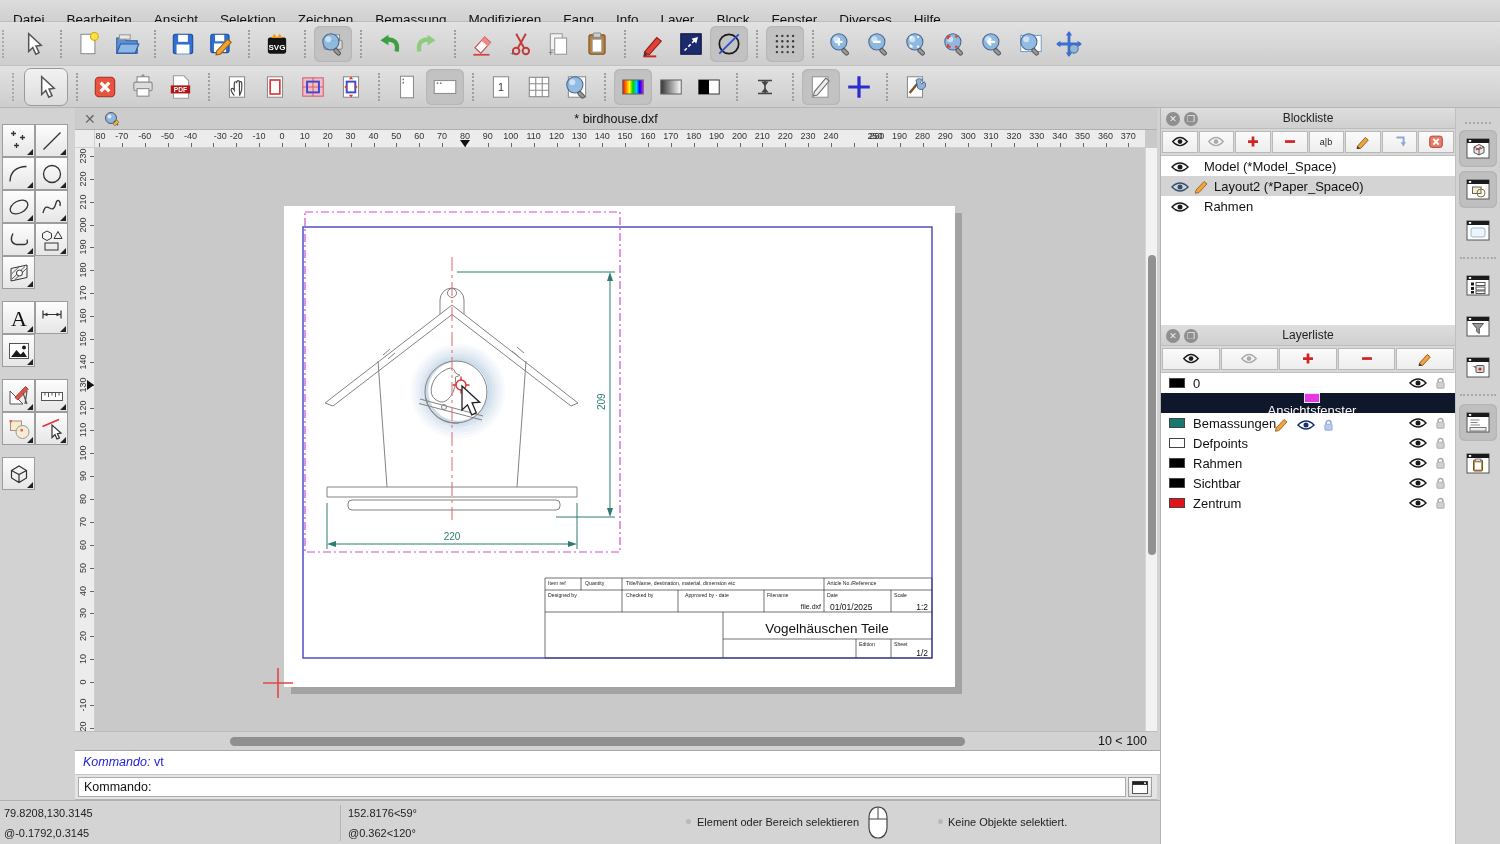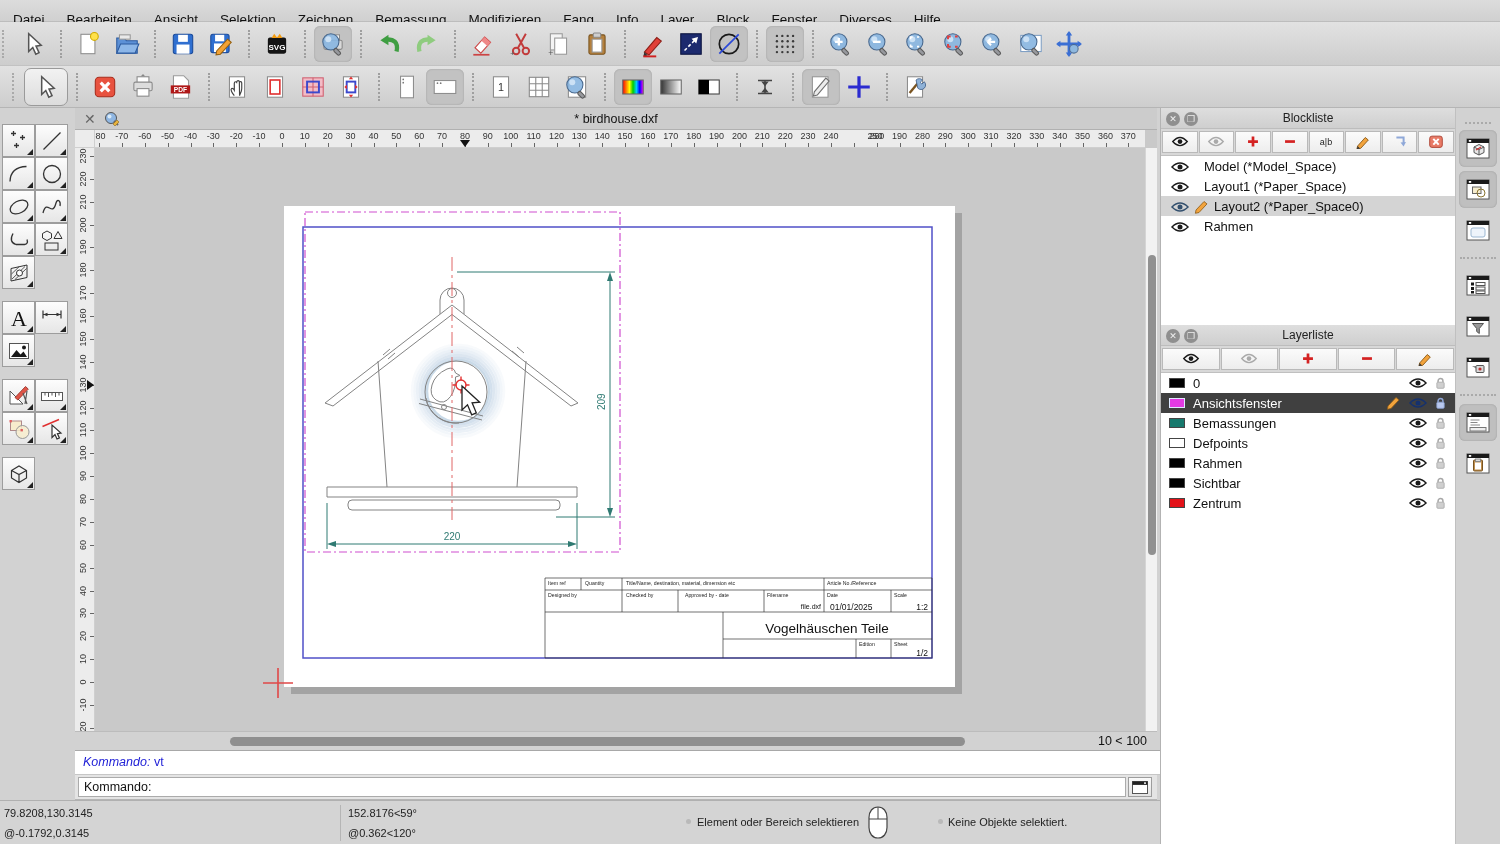--- a/index.html
+++ b/index.html
@@ -82,21 +82,21 @@
   #rightdock { position:absolute; left:1160px; top:108px; width:295px; height:736px; background:#d2d2d2; border-left:1px solid #b3b3b3; }
   .ptitle { position:relative; height:21px; background:linear-gradient(#dedede,#cfcfcf); border-bottom:1px solid #bdbdbd; text-align:center; font-size:12px; color:#222; line-height:21px; }
   .pt-close,.pt-float { position:absolute; top:3.5px; width:14px; height:14px; border-radius:50%; background:#8f8f8f; color:#efefef; font-size:9px; line-height:14px; text-align:center; }
   .pt-close { left:5px; } .pt-float { left:23px; }
   .ptoolbar { display:flex; gap:1px; padding:2px 1px; background:#d8d8d8; border-bottom:1px solid #c0c0c0; }
   .pt-btn { flex:1; height:22px; background:linear-gradient(#fbfbfb,#ededed); border:1px solid #b9b9b9; display:flex; align-items:center; justify-content:center; }
   .pt-btn svg { width:18px; height:14px; }
   .plist { background:#fff; overflow:hidden; }
   .prow-item { position:relative; height:20px; display:flex; align-items:center; font-size:13px; color:#111; }
   .prow-item.gray-sel { background:#d4d4d4; }
-  .prow-item.blue-sel { background:#404040; color:#fff; }
+  .prow-item.blue-sel { background:#0f172a; color:#fff;flex-direction:column; }
   .row-eye { width:20px; height:13px; margin-left:9px; flex:none; }
   .row-pencil { width:16px; height:13px; margin-left:4px; flex:none; }
   .blk-name { margin-left:14px; }
   .lay-swatch { width:16px; height:10px; border:1px solid #555; margin-left:8px; flex:none; }
   .lay-name { margin-left:8px; flex:1; }
   .lay-right { display:flex; align-items:center; gap:6px; margin-right:8px; }
   .lay-right svg { display:block; }
 
   
   #dockstrip { position:absolute; left:1455px; top:108px; width:45px; height:736px; background:#d2d2d2; border-left:1px solid #c0c0c0; padding-top:14px; }
@@ -625,21 +625,21 @@
         <span class="hlab" style="left: -10px; margin-left: 0px;">-80</span>
         <div class="htick" style="left: 4px;"></div>
         <span class="hlab" style="left: 12.875px; margin-left: 0px;">-70</span>
         <div class="htick" style="left: 26.875px;"></div>
         <span class="hlab" style="left: 35.75px; margin-left: 0px;">-60</span>
         <div class="htick" style="left: 49.75px;"></div>
         <span class="hlab" style="left: 58.625px; margin-left: 0px;">-50</span>
         <div class="htick" style="left: 72.625px;"></div>
         <span class="hlab" style="left: 81.5px; margin-left: 0px;">-40</span>
         <div class="htick" style="left: 95.5px;"></div>
-        <span class="hlab" style="left: 104.375px; margin-left: 0px;">-30</span>
+        <span class="hlab" style="left: 104.375px; margin-left: 7px;">-30</span>
         <div class="htick" style="left: 118.375px;"></div>
         <span class="hlab" style="left: 127.25px; margin-left: 0px;">-20</span>
         <div class="htick" style="left: 141.25px;"></div>
         <span class="hlab" style="left: 150.125px; margin-left: 0px;">-10</span>
         <div class="htick" style="left: 164.125px;"></div>
         <span class="hlab" style="left: 173px; margin-left: 0px;">0</span>
         <div class="htick" style="left: 187px;"></div>
         <span class="hlab" style="left: 195.875px; margin-left: 0px;">10</span>
         <div class="htick" style="left: 209.875px;"></div>
         <span class="hlab" style="left: 218.75px; margin-left: 0px;">20</span>
@@ -955,27 +955,20 @@
           </button>
         </div>
       <div class="plist" id="blocklist" style="height:169px">
           <div class="prow-item">
             <span class="row-eye"><svg viewBox="0 0 20 14" width="20" height="14">
                 <path d="M2 7 Q10 -1 18 7 Q10 15 2 7 Z" fill="none" stroke="#1a1a1a" stroke-width="1.5"></path>
                 <circle cx="10" cy="7" r="2.5" fill="#1a1a1a"></circle>
               </svg></span>
             <span class="blk-name" style="">Model (*Model_Space)</span>
           </div>
-          <div class="prow-item">
-            <span class="row-eye"><svg viewBox="0 0 20 14" width="20" height="14">
-                <path d="M2 7 Q10 -1 18 7 Q10 15 2 7 Z" fill="none" stroke="#1a1a1a" stroke-width="1.5"></path>
-                <circle cx="10" cy="7" r="2.5" fill="#1a1a1a"></circle>
-              </svg></span>
-            <span class="blk-name" style="">Layout1 (*Paper_Space)</span>
-          </div>
           <div class="prow-item gray-sel">
             <span class="row-eye"><svg viewBox="0 0 20 14" width="20" height="14">
                 <path d="M2 7 Q10 -1 18 7 Q10 15 2 7 Z" fill="none" stroke="#33506e" stroke-width="1.5"></path>
                 <circle cx="10" cy="7" r="2.5" fill="#33506e"></circle>
               </svg></span>
             <span class="row-pencil"><svg viewBox="0 0 16 14" width="16" height="14">
                 <path d="M2 10 L10 1.5 l3 2.4 L5 12.5 l-3.6 0.8z" fill="#f2a33c" stroke="#8a5a18" stroke-width="0.8"></path>
               </svg></span>
             <span class="blk-name" style="margin-left:4px">Layout2 (*Paper_Space0)</span>
           </div>

